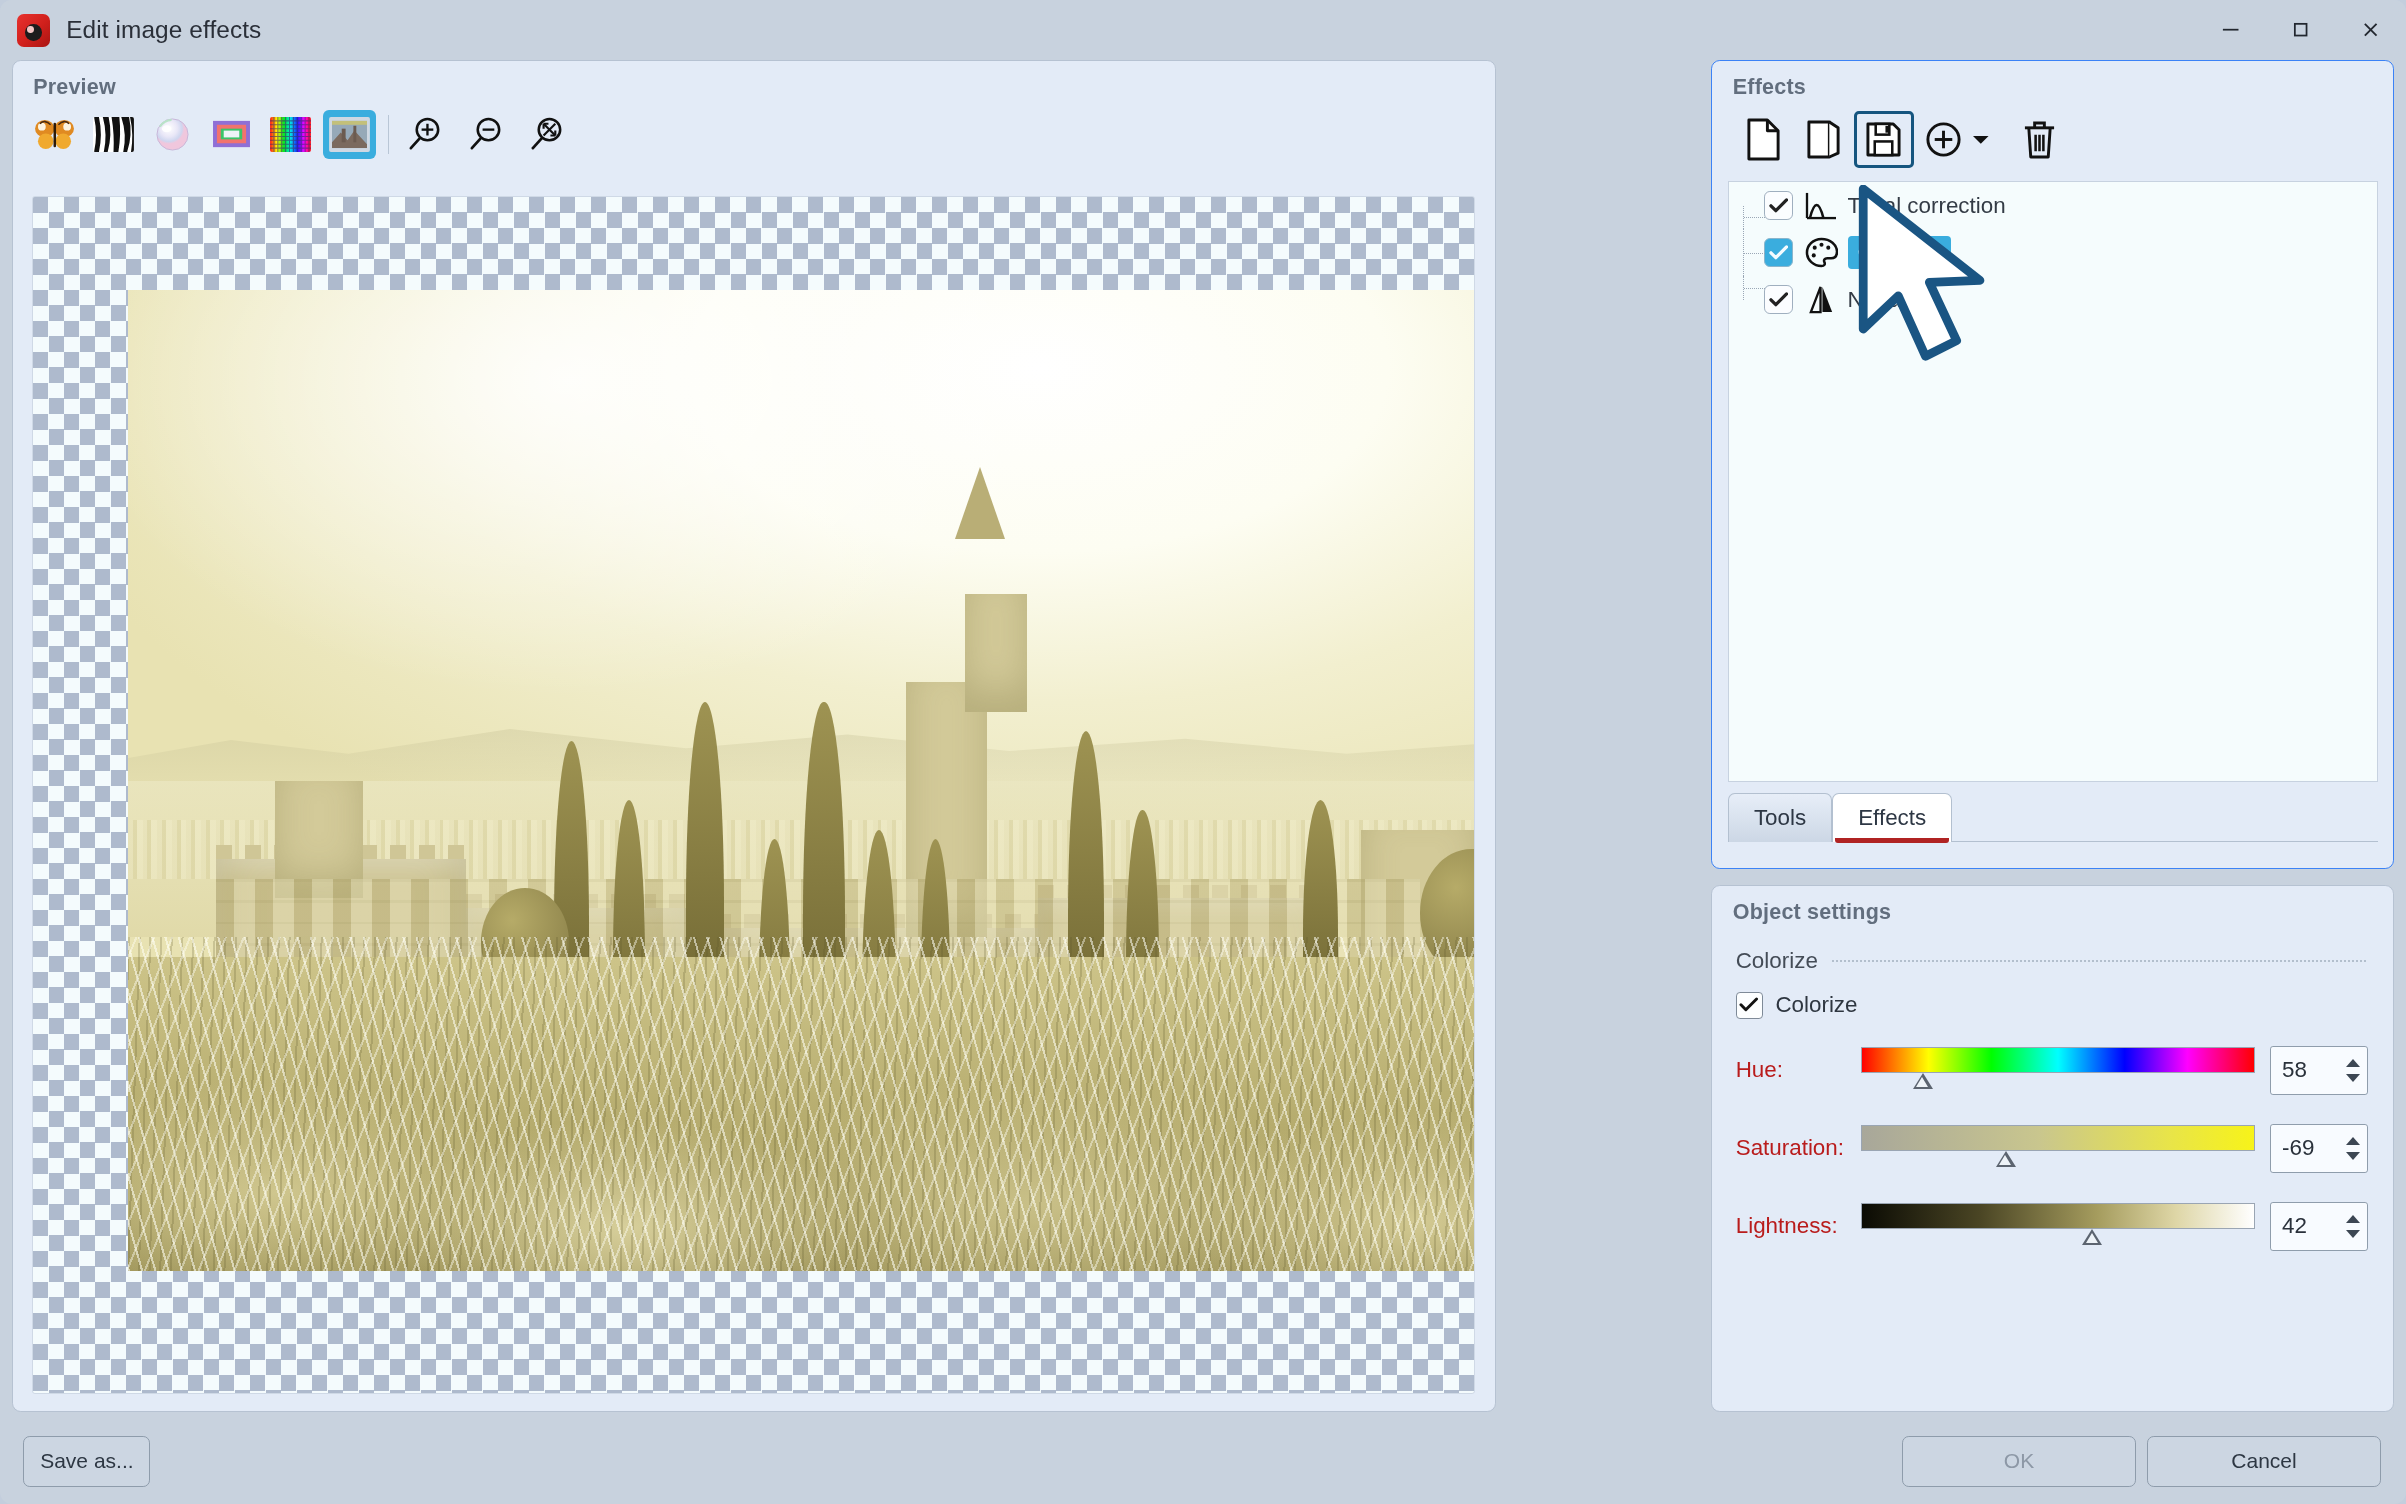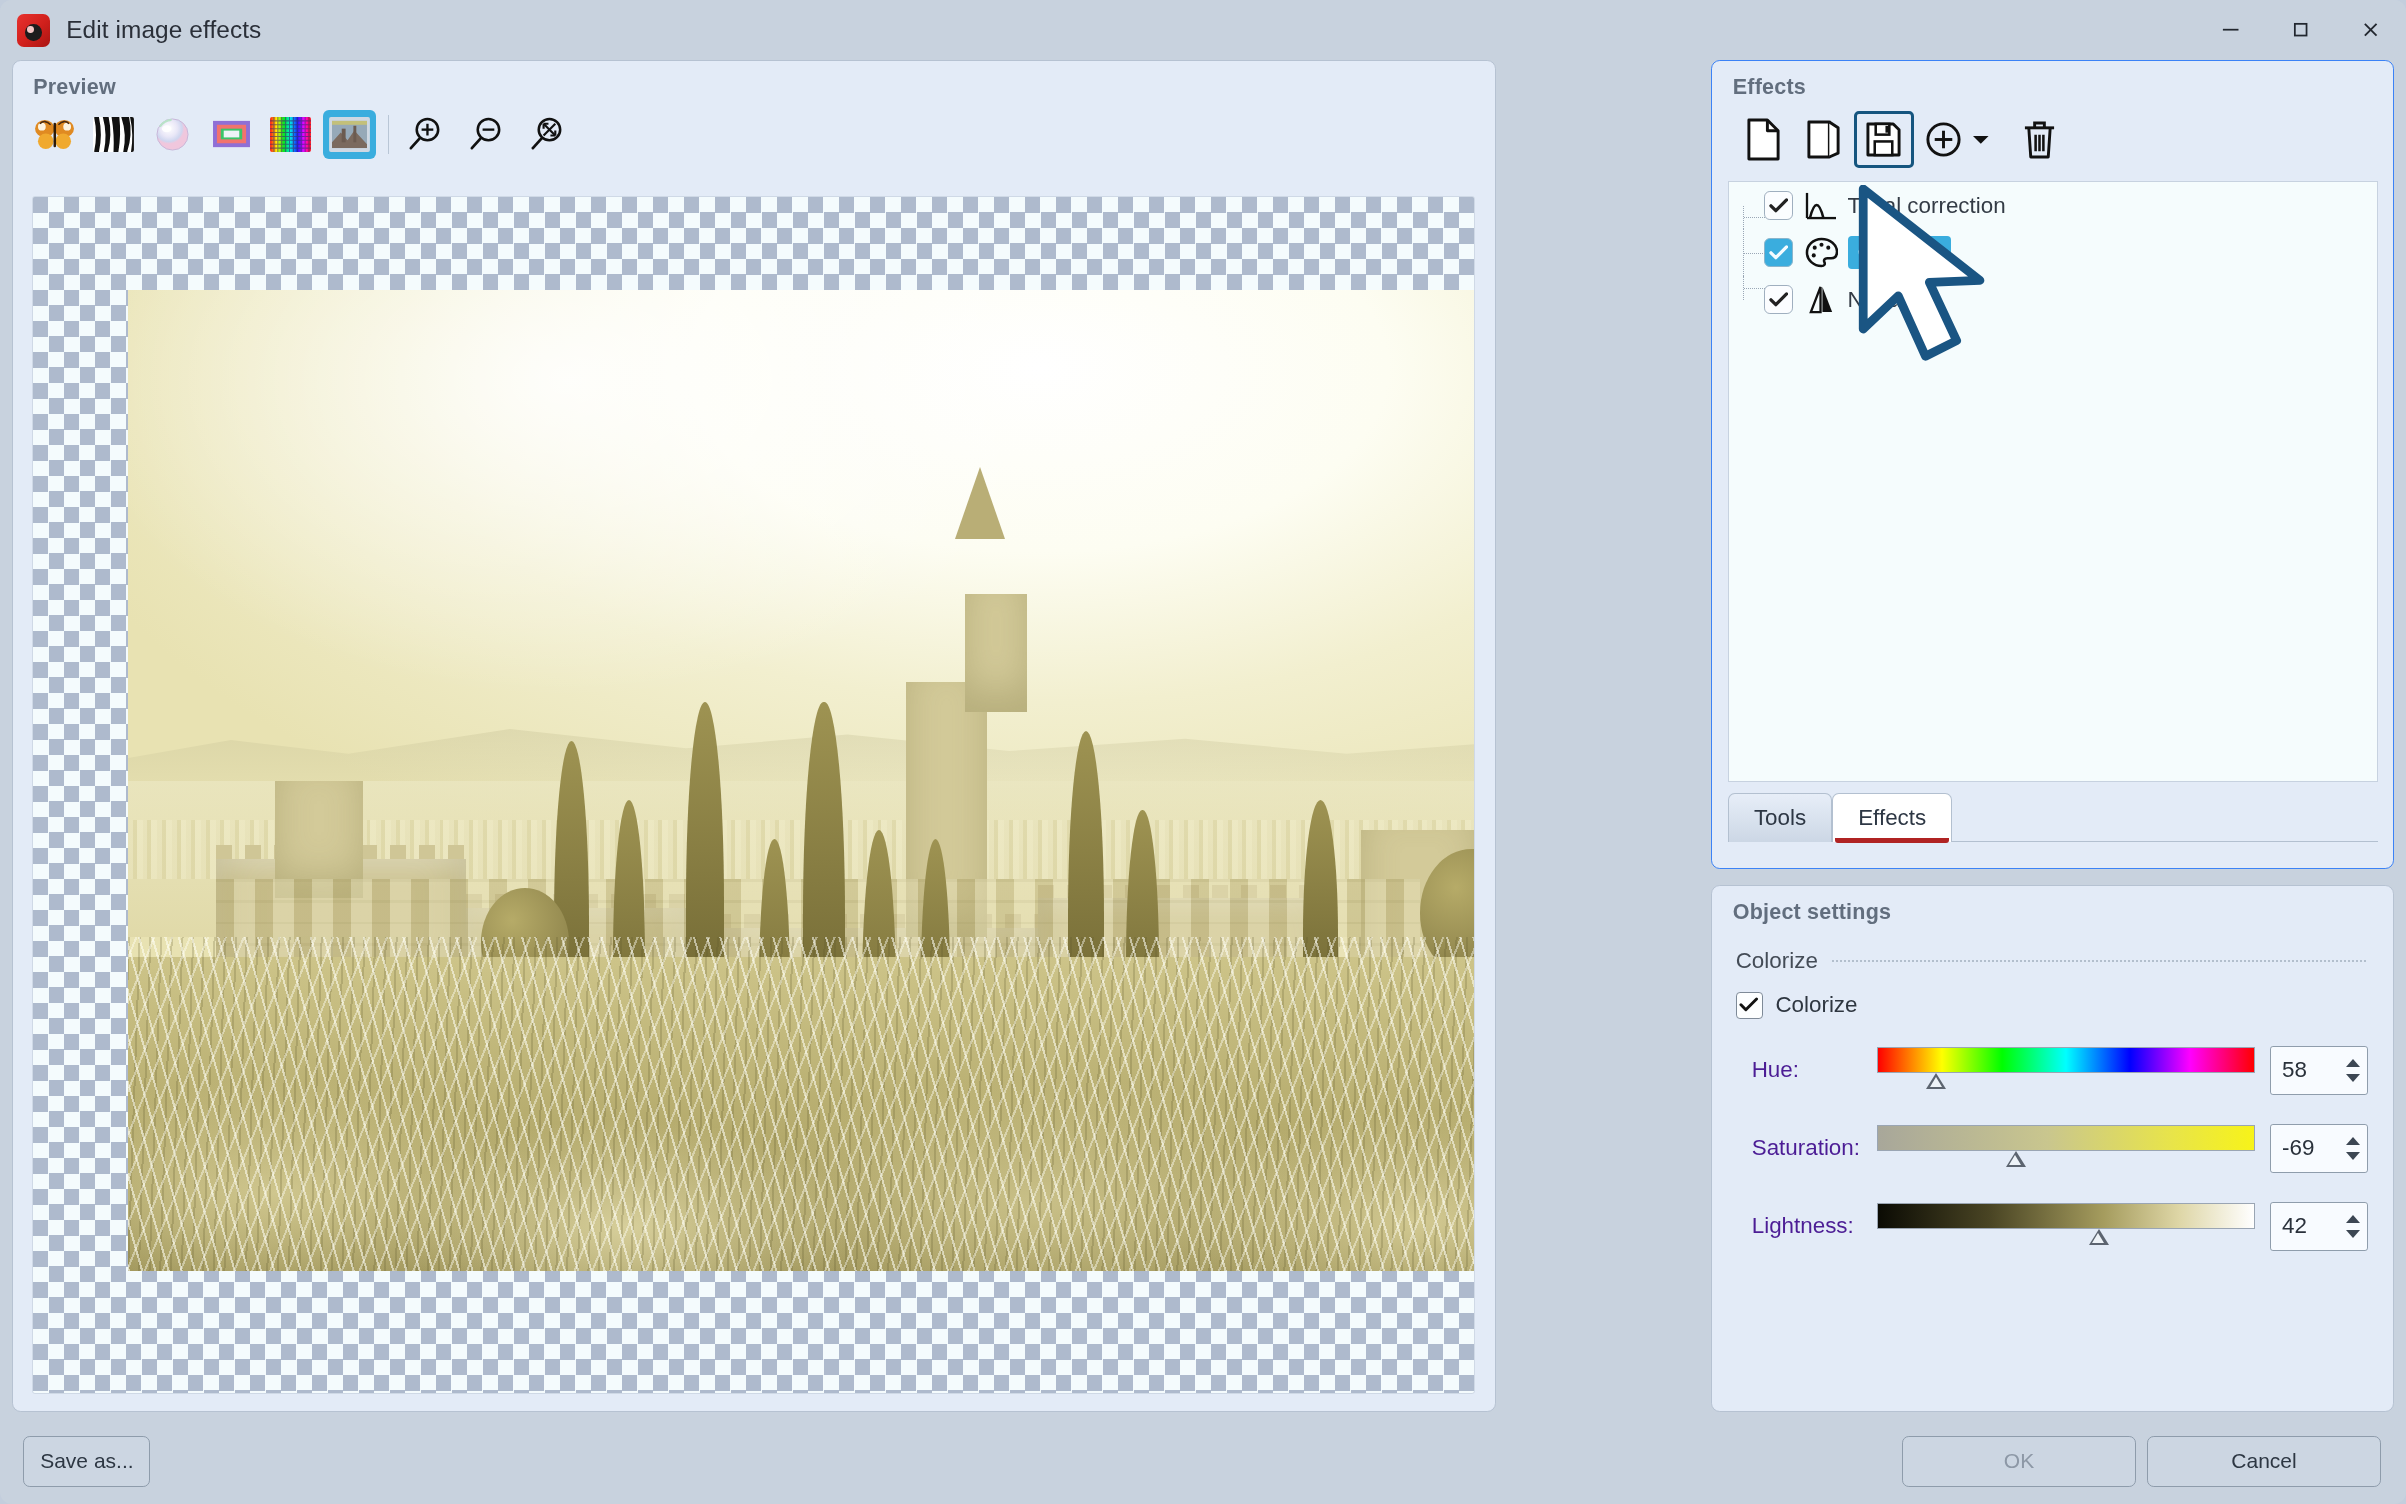--- a/index.html
+++ b/index.html
@@ -226,21 +226,21 @@
   .obj-sub-label { font-size:22.4px;color:#444c57; white-space:nowrap; }
   .dotline { flex:1; height:1px; margin-left:13.7px; border-top:2px dotted #b3bfcd; }
   .chk-row { display:flex; align-items:center; padding:17.6px 0 0 23.4px; }
   .chk {
     width:27px;height:27px;border:1px solid #7e8a98;background:#fcfeff;border-radius:3.9px;
     display:flex;align-items:center;justify-content:center; margin-right:12.7px; flex:none;
   }
   .chk-label { font-size:22.4px; color:#2e3640; }
 
   .slider-row { display:flex; align-items:center; padding:0 25px 0 23.4px; margin-top:25px; }
-  .slider-name { width:125px; font-size:22.4px; color:#4c1d95;margin-left:16px; }
+  .slider-name { width:125px; font-size:22.4px; color:#b91c1c; }
   .slider-area { position:relative; flex:1; height:53px; }
   .track { position:absolute; left:0; right:0; top:2.9px; height:26px; border:1px solid #9aa5b3; }
   .track.hue { background:linear-gradient(to right,#ff0000,#ffff00 17%,#00ff00 33%,#00ffff 50%,#0000ff 67%,#ff00ff 83%,#ff0000 100%); }
   .track.sat { background:linear-gradient(to right,#a8a79a,#c9c68e 45%,#e8e44a 78%,#f7f319 100%); }
   .track.lit { background:linear-gradient(to right,#0b0b04,#4a4524 30%,#a59c5e 60%,#ded6a6 80%,#ffffff 100%); }
   .knob {
     position:absolute; top:29px; width:0;height:0; margin-left:-10.7px;
     border-left:10.7px solid transparent; border-right:10.7px solid transparent;
     border-bottom:16.6px solid #5c6470;
   }

